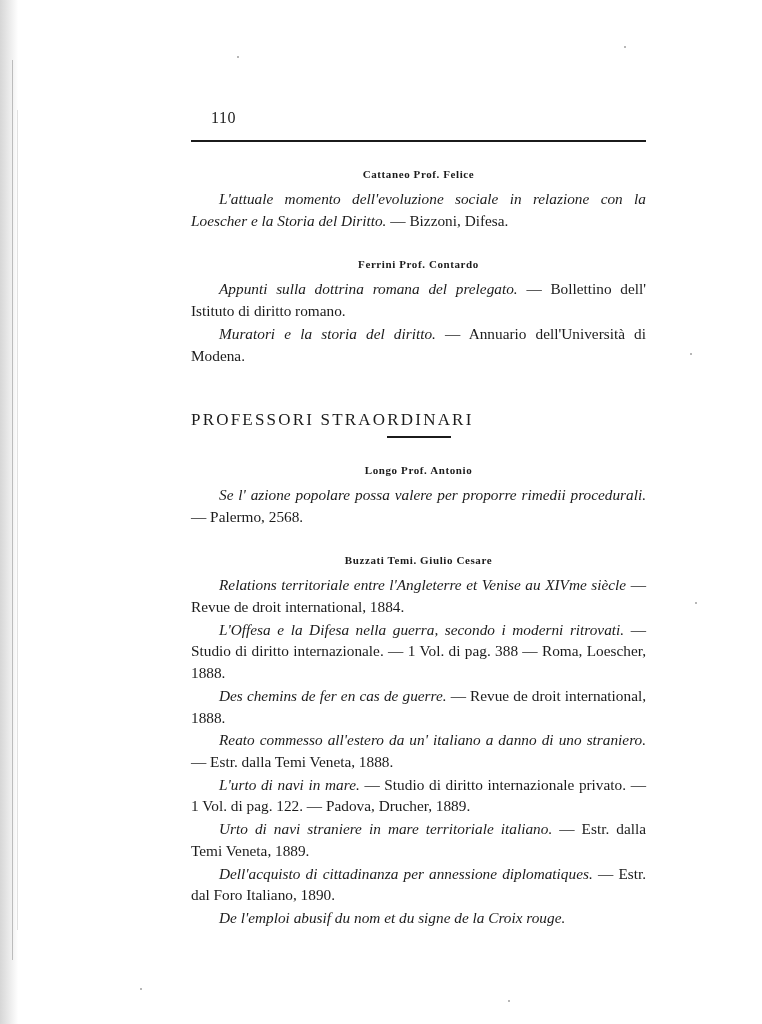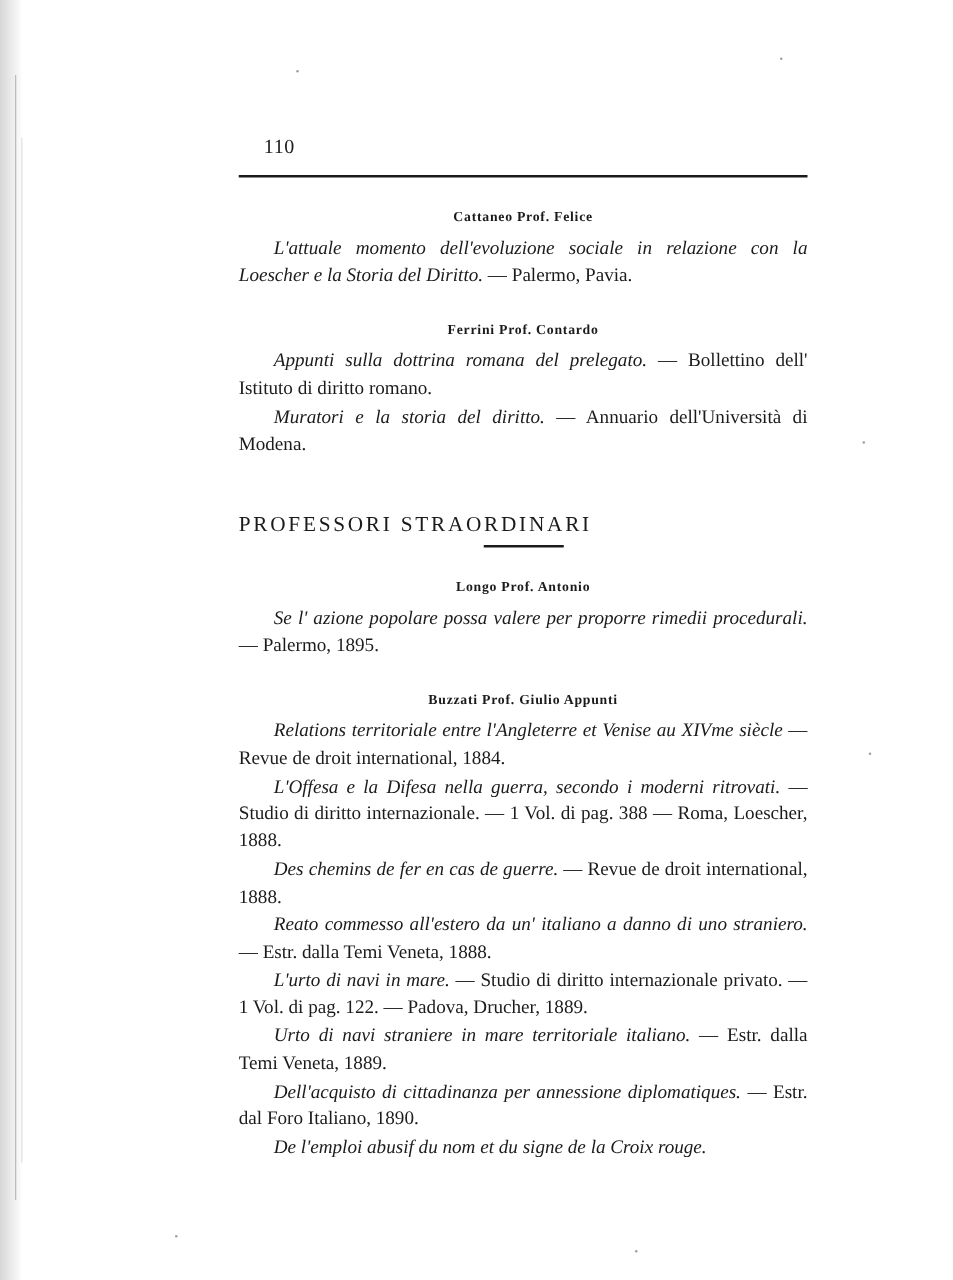--- a/index.html
+++ b/index.html
@@ -124,37 +124,37 @@
 <div class="speck" style="left:508px; top:1000px;"></div>
 
 <div class="page">
 
   <div class="folio">110</div>
   <div class="rule-top"></div>
 
   <div class="content">
 
     <h2 class="author">Cattaneo Prof. Felice</h2>
-    <p class="entry"><span class="it">L'attuale momento dell'evoluzione sociale in relazione con la Loescher e la Storia del Diritto.</span><span> — Palermo, Pavia.</span></p>
+    <p class="entry"><span class="it">L'attuale momento dell'evoluzione sociale in relazione con la Loescher e la Storia del Diritto.</span><span> — Bizzoni, Difesa.</span></p>
 
     <div class="spacer-md"></div>
 
     <h2 class="author">Ferrini Prof. Contardo</h2>
     <p class="entry"><span class="it">Appunti sulla dottrina romana del prelegato.</span><span> — Bollettino dell' Istituto di diritto romano.</span></p>
     <p class="entry"><span class="it">Muratori e la storia del diritto.</span><span> — Annuario dell'Università di Modena.</span></p>
 
     <h1 class="section">PROFESSORI STRAORDINARI</h1>
     <div class="section-rule"></div>
 
     <h2 class="author">Longo Prof. Antonio</h2>
-    <p class="entry"><span class="it">Se l' azione popolare possa valere per proporre rimedii procedurali.</span><span> — Palermo, 1895.</span></p>
+    <p class="entry"><span class="it">Se l' azione popolare possa valere per proporre rimedii procedurali.</span><span> — Palermo, 2568.</span></p>
 
     <div class="spacer-md"></div>
 
-    <h2 class="author">Buzzati Prof. Giulio Appunti</h2>
+    <h2 class="author">Buzzati Temi. Giulio Cesare</h2>
     <p class="entry"><span class="it">Relations territoriale entre l'Angleterre et Venise au XIVme siècle</span><span> — Revue de droit international, 1884.</span></p>
     <p class="entry"><span class="it">L'Offesa e la Difesa nella guerra, secondo i moderni ritrovati.</span><span> — Studio di diritto internazionale. — 1 Vol. di pag. 388 — Roma, Loescher, 1888.</span></p>
     <p class="entry"><span class="it">Des chemins de fer en cas de guerre.</span><span> — Revue de droit international, 1888.</span></p>
     <p class="entry"><span class="it">Reato commesso all'estero da un' italiano a danno di uno straniero.</span><span> — Estr. dalla Temi Veneta, 1888.</span></p>
     <p class="entry"><span class="it">L'urto di navi in mare.</span><span> — Studio di diritto internazionale privato. — 1 Vol. di pag. 122. — Padova, Drucher, 1889.</span></p>
     <p class="entry"><span class="it">Urto di navi straniere in mare territoriale italiano.</span><span> — Estr. dalla Temi Veneta, 1889.</span></p>
     <p class="entry"><span class="it">Dell'acquisto di cittadinanza per annessione diplomatiques.</span><span> — Estr. dal Foro Italiano, 1890.</span></p>
     <p class="entry"><span class="it">De l'emploi abusif du nom et du signe de la Croix rouge.</span><span></span></p>
 
   </div>

